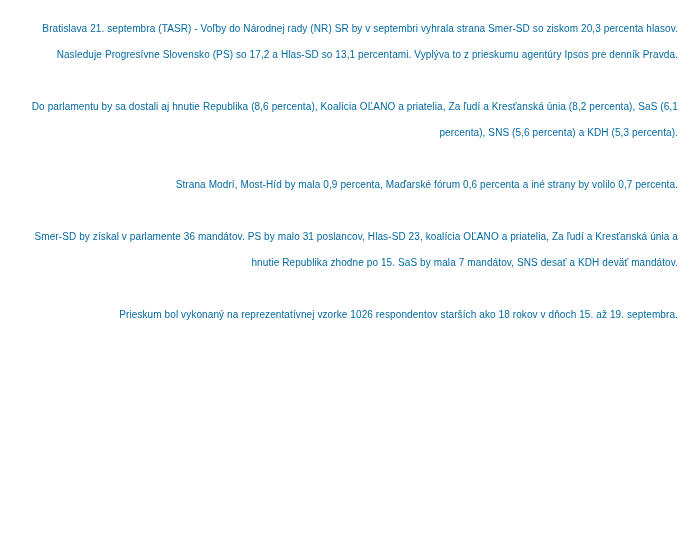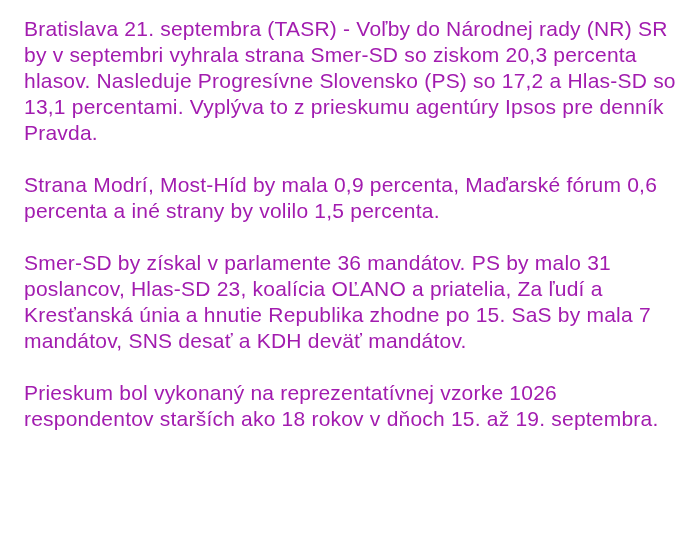--- a/index.html
+++ b/index.html
@@ -13,32 +13,33 @@
     font-family: "Liberation Sans", sans-serif;
     color: #1a1a1a;
     overflow: hidden;
   }
   .article {
     box-sizing: border-box;
     width: 694px;
     padding: 16px 16px 0 24px;
   }
   .para {
-    font-size: 21px;
+    font-size: 10px;
     line-height: 26px;
-    color: #a21caf;
+    color: #0369a1;
     margin: 0 0 26px 0;
     letter-spacing: 0.01em;
-    text-align: left;
+    text-align: right;
   }
   .para:last-child {
     margin-bottom: 0;
   }
 </style>
 </head>
 <body>
 
 <div class="article">
   <p class="para">Bratislava 21. septembra (TASR) - Voľby do Národnej rady (NR) SR by v septembri vyhrala strana Smer-SD so ziskom 20,3 percenta hlasov. Nasleduje Progresívne Slovensko (PS) so 17,2 a Hlas-SD so 13,1 percentami. Vyplýva to z prieskumu agentúry Ipsos pre denník Pravda.</p>
-  <p class="para">Strana Modrí, Most-Híd by mala 0,9 percenta, Maďarské fórum 0,6 percenta a iné strany by volilo 1,5 percenta.</p>
+  <p class="para">Do parlamentu by sa dostali aj hnutie Republika (8,6 percenta), Koalícia OĽANO a priatelia, Za ľudí a Kresťanská únia (8,2 percenta), SaS (6,1 percenta), SNS (5,6 percenta) a KDH (5,3 percenta).</p>
+  <p class="para">Strana Modrí, Most-Híd by mala 0,9 percenta, Maďarské fórum 0,6 percenta a iné strany by volilo 0,7 percenta.</p>
   <p class="para">Smer-SD by získal v parlamente 36 mandátov. PS by malo 31 poslancov, Hlas-SD 23, koalícia OĽANO a priatelia, Za ľudí a Kresťanská únia a hnutie Republika zhodne po 15. SaS by mala 7 mandátov, SNS desať a KDH deväť mandátov.</p>
   <p class="para">Prieskum bol vykonaný na reprezentatívnej vzorke 1026 respondentov starších ako 18 rokov v dňoch 15. až 19. septembra.</p>
 </div>
 
 </body></html>

